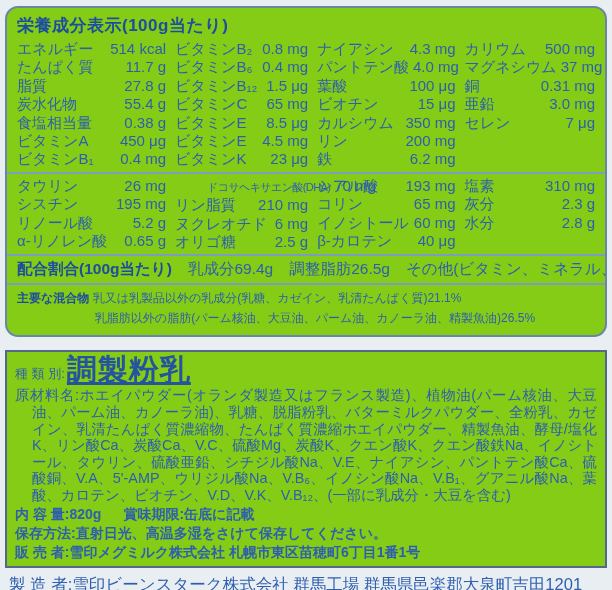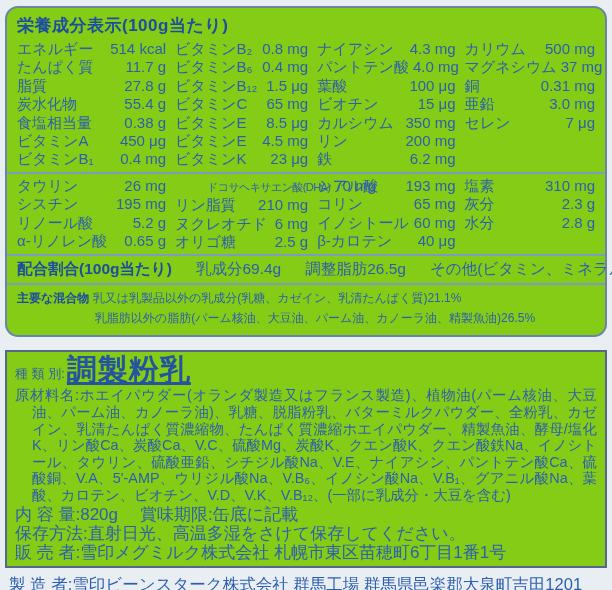--- a/index.html
+++ b/index.html
@@ -27,34 +27,34 @@
   .grid{display:grid;grid-template-columns:1.12fr 1fr 1.04fr 0.98fr;column-gap:9px;}
   .ncol{min-width:0;}
   .nrow{
     display:flex;justify-content:space-between;align-items:baseline;
     font-size:15px;line-height:18.4px;white-space:nowrap;
   }
   .nrow .nval{text-align:right;padding-left:4px;}
   .nrow.small .nname{font-size:11px;letter-spacing:-0.6px;margin-left:32px;}
   .divider{border:0;border-top:2px solid #7e9cc2;margin:3px -10px;}
   .blend{
-    display:flex;align-items:baseline;gap:24px;
+    display:flex;align-items:baseline;gap:16px;
     font-size:15.5px;white-space:nowrap;margin:3px 0 2px;
   }
   .bold-head{font-weight:bold;color:#1c4d9e;}
   .mixture{font-size:12px;line-height:20px;margin:2px 0 0;}
   .mixture .indent{padding-left:18px;text-align:center;}
   .type-row{display:flex;align-items:flex-end;gap:2px;margin:1px 0 0;}
   .type-label{font-size:13px;line-height:22px;}
   .type-value{font-size:30px;font-weight:600;line-height:30px;color:#24549f;letter-spacing:1px;text-decoration:underline;}
   .ingredients{
     margin:2px 0 1px;font-size:14.4px;line-height:16.6px;
     padding-left:17px;text-indent:-17px;text-align:justify;
   }
-  .info-line{font-size:17px;line-height:19px;white-space:nowrap;}
+  .info-line{font-size:14px;line-height:19px;white-space:nowrap;font-weight:bold;}
   .expiry-label{margin-left:22px;}
   .maker-line{font-size:16.5px;line-height:19px;margin:7px 0 0 4px;white-space:nowrap;}
 </style>
 </head>
 <body>
 
 <div class="page">
 
   <section class="panel rounded">
     <div class="nutri-title">栄養成分表示(100g当たり)</div>

